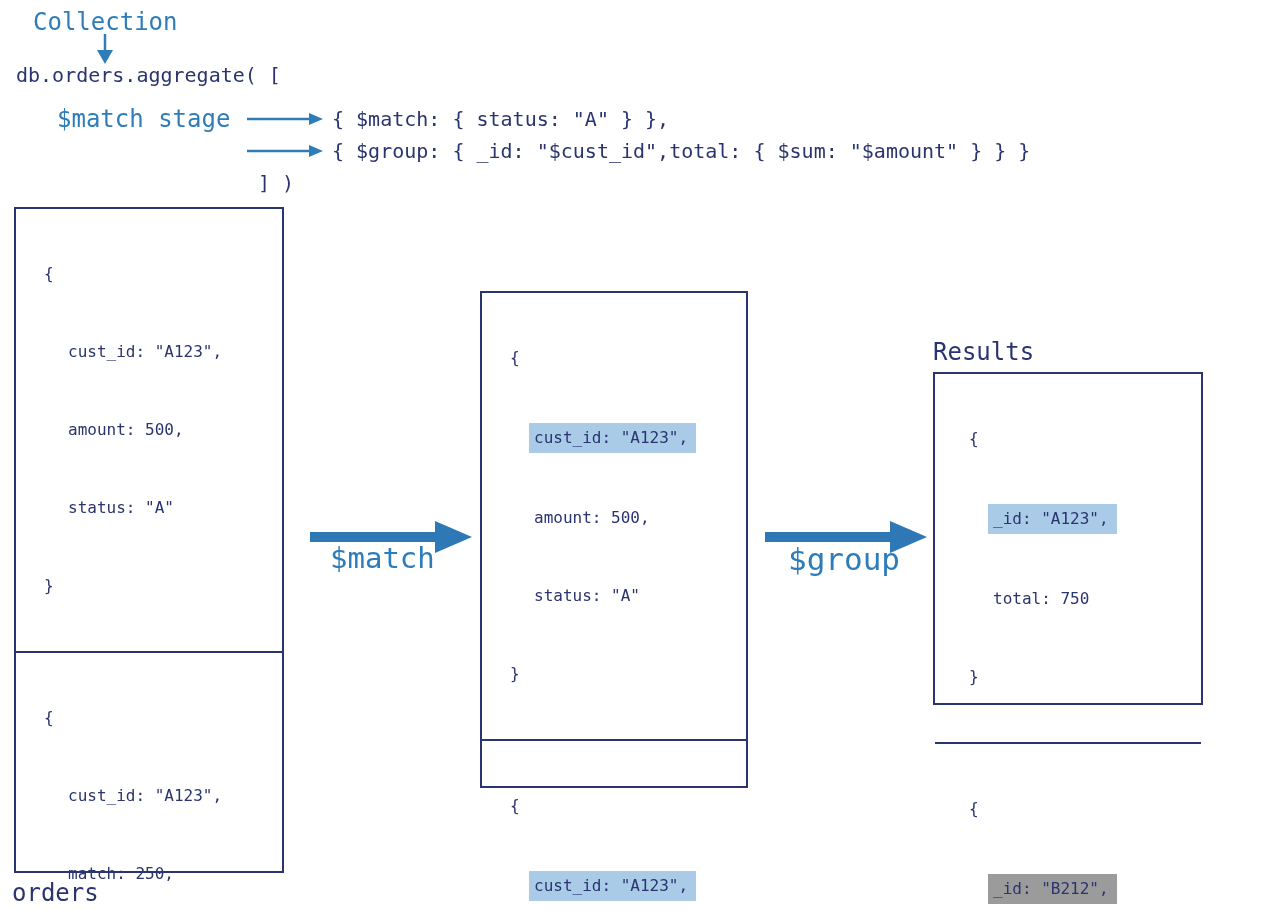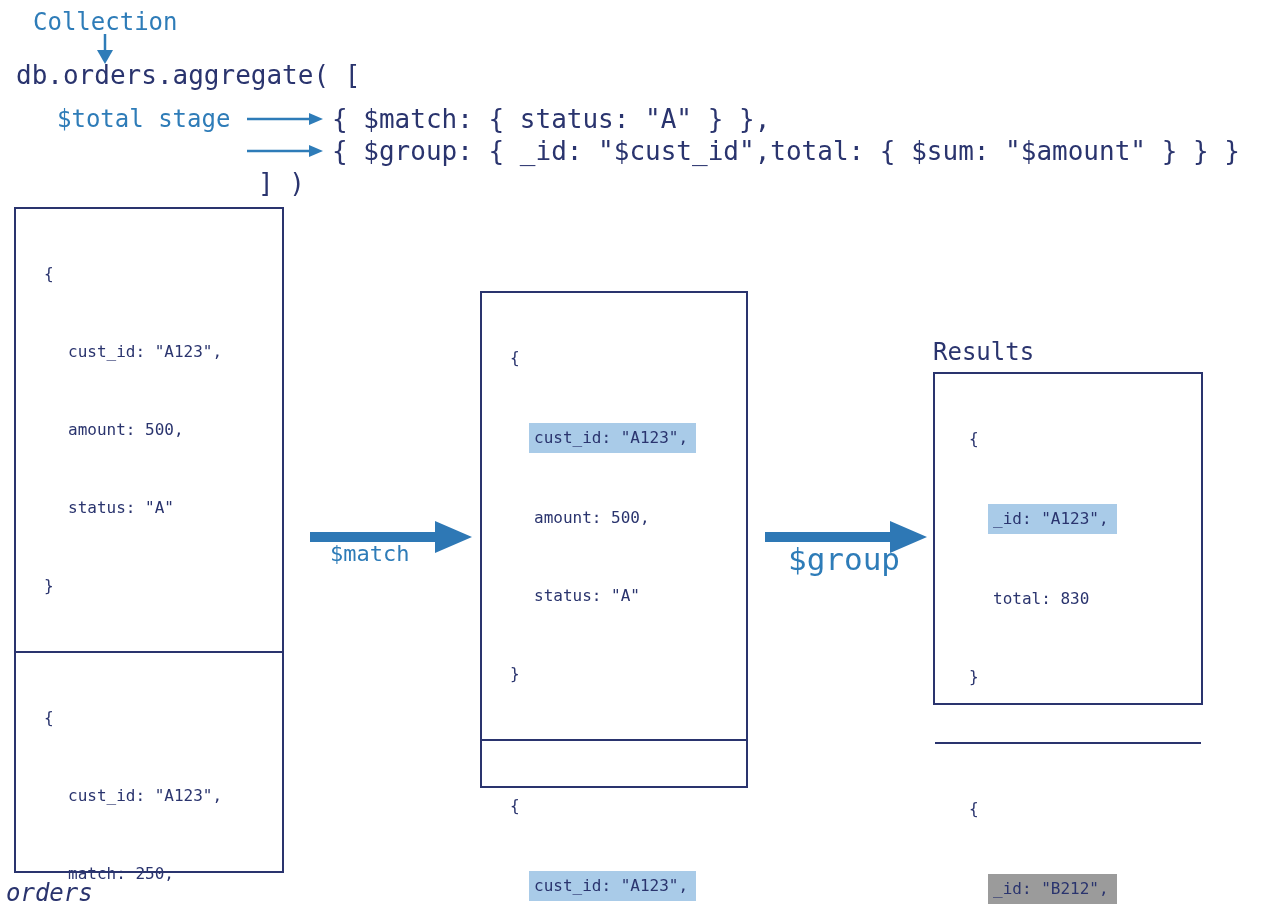--- a/index.html
+++ b/index.html
@@ -16,21 +16,21 @@
     width:1280px;height:915px;
     background:#ffffff;
     font-family:"DejaVu Sans Mono","Liberation Mono",monospace;
     color:var(--navy);
     overflow:hidden;
   }
   .abs{position:absolute;white-space:pre;}
   .blue{color:var(--blue);}
   .navy{color:var(--navy);}
   .lbl24{font-size:24px;line-height:28px;}
-  .code26{font-size:26px;line-height:32px;}
+  .code26{font-size:20px;line-height:32px;}
   .cap24{font-size:24px;line-height:28px;}
 
   .docbox{
     position:absolute;
     border:2px solid var(--navy);
     display:flex;flex-direction:column;
     background:#ffffff;
   }
   .cell{
     flex:1;
@@ -58,21 +58,21 @@
 
   <div class="abs blue lbl24" style="left:33px;top:8px;">Collection</div>
 
   <svg class="abs" style="left:96px;top:34px;" width="18" height="30" viewBox="0 0 18 30">
     <line x1="9" y1="0" x2="9" y2="17" stroke="#2e7cb8" stroke-width="2.5"></line>
     <polygon points="1,16 17,16 9,30" fill="#2e7cb8"></polygon>
   </svg>
 
   <div class="abs navy code26" style="left:16px;top:59px;">db.orders.aggregate( [</div>
 
-  <div class="abs blue lbl24" style="left:57px;top:105px;">$total stage</div>
+  <div class="abs blue lbl24" style="left:57px;top:105px;">$match stage</div>
   <svg class="abs" style="left:247px;top:111px;" width="76" height="16" viewBox="0 0 76 16">
     <line x1="0" y1="8" x2="62" y2="8" stroke="#2e7cb8" stroke-width="2.5"></line>
     <polygon points="62,2 76,8 62,14" fill="#2e7cb8"></polygon>
   </svg>
   <div class="abs navy code26" style="left:332px;top:103px;">{ $match: { status: "A" } },</div>
 
   <svg class="abs" style="left:247px;top:143px;" width="76" height="16" viewBox="0 0 76 16">
     <line x1="0" y1="8" x2="62" y2="8" stroke="#2e7cb8" stroke-width="2.5"></line>
     <polygon points="62,2 76,8 62,14" fill="#2e7cb8"></polygon>
   </svg>
@@ -94,27 +94,27 @@
       <div class="doc">
         <div class="line">{</div>
         <div class="line ind">cust_id: "A123",</div>
         <div class="line ind">match: 250,</div>
         
         
       </div>
     </div>
 
   </div>
-  <div class="abs navy cap24 caption" style="left:6px;top:879px;width:270px;font-style:italic;">orders</div>
+  <div class="abs navy cap24 caption" style="left:12px;top:879px;width:270px;">orders</div>
 
   <svg class="abs" style="left:310px;top:521px;" width="162" height="32" viewBox="0 0 162 32">
     <rect x="0" y="11" width="126" height="10" fill="#2e78b5"></rect>
     <polygon points="125,0 162,16 125,32" fill="#2e78b5"></polygon>
   </svg>
-  <div class="abs blue" style="left:330px;top:541px;font-size:22px;">$match</div>
+  <div class="abs blue" style="left:330px;top:541px;font-size:29px;">$match</div>
 
   <div class="docbox" style="left:480px;top:291px;width:268px;height:497px;">
     <div class="cell">
       <div class="doc">
         <div class="line">{</div>
         <div class="line ind"><span class="hl hl-blue">cust_id: "A123",</span></div>
         <div class="line ind">amount: 500,</div>
         <div class="line ind">status: "A"</div>
         <div class="line">}</div>
       </div>
@@ -136,21 +136,21 @@
     <polygon points="125,0 162,16 125,32" fill="#2e78b5"></polygon>
   </svg>
   <div class="abs blue" style="left:788px;top:541px;font-size:31px;">$group</div>
 
   <div class="abs navy cap24 caption" style="left:933px;top:338px;width:270px;">Results</div>
   <div class="docbox results" style="left:933px;top:372px;width:270px;height:333px;">
     <div class="cell">
       <div class="doc">
         <div class="line">{</div>
         <div class="line ind"><span class="hl hl-blue">_id: "A123",</span></div>
-        <div class="line ind">total: 830</div>
+        <div class="line ind">total: 750</div>
         <div class="line">}</div>
       </div>
     </div>
     <div class="cell">
       <div class="doc">
         <div class="line">{</div>
         <div class="line ind"><span class="hl hl-gray">_id: "B212",</span></div>
         
         
       </div>

